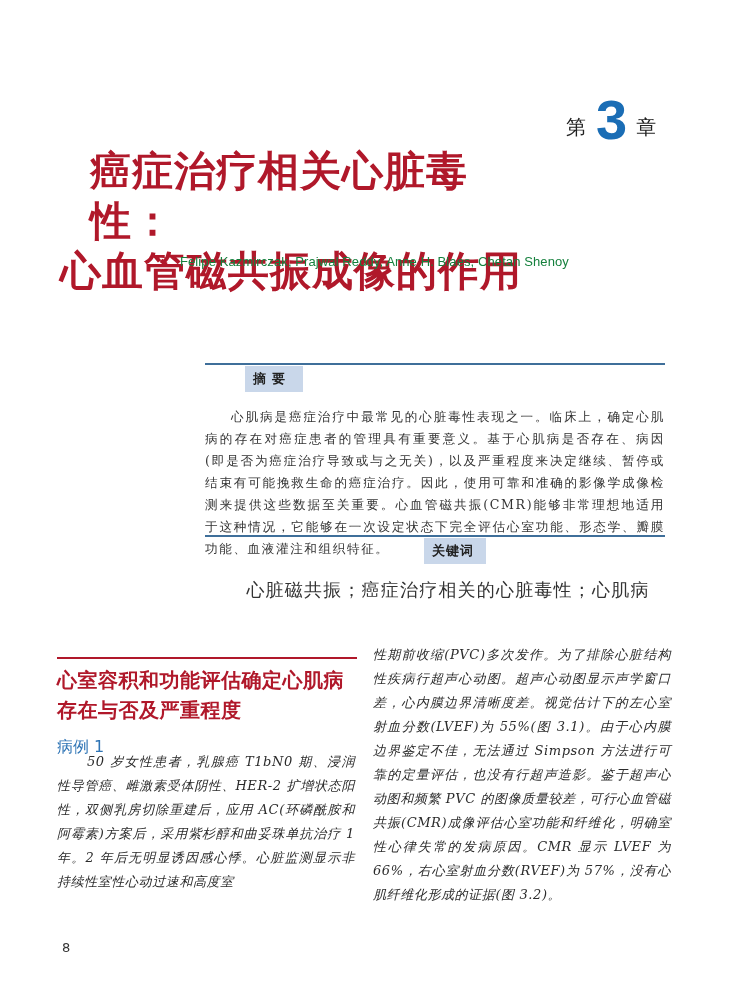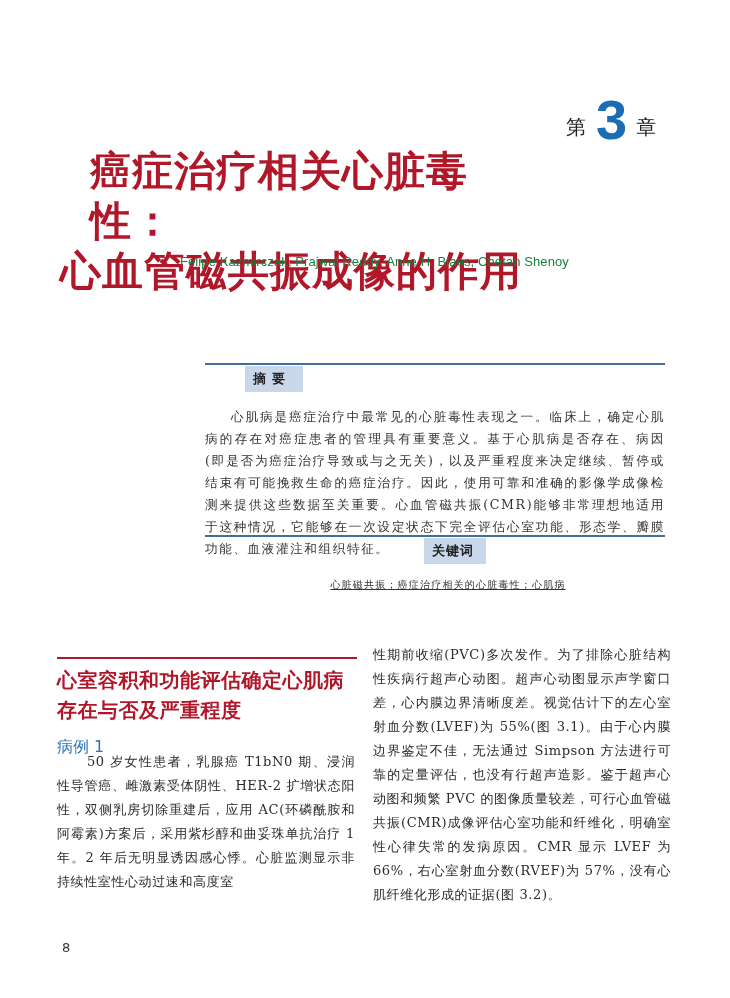--- a/index.html
+++ b/index.html
@@ -34,37 +34,37 @@
     font-family: "DejaVu Sans", sans-serif; font-weight: bold; font-size: 13px;
     padding: 4px 12px 4px 8px; letter-spacing: 6px; margin-top: 1px; margin-left: 40px;
   }
   .box .tag.kw { letter-spacing: 1px; }
   .abstract-text {
     font-size: 12.6px; line-height: 22px; color: #333; margin: 14px 0 0 0;
     text-indent: 26px; letter-spacing: 1.6px; text-align: justify;
     font-family: "DejaVu Serif", serif;
   }
   .kw-text {
-    font-size: 10px; color: #333; margin: 14px 0 0 26px; letter-spacing: 1.2px; text-decoration: underline;
+    font-size: 18px; color: #333; margin: 14px 0 0 26px; letter-spacing: 1.2px;
   }
   .sec-rule {
     position: absolute; left: 57px; top: 657px; width: 300px; height: 2px; background: #b0182a;
   }
   .sec-title {
     position: absolute; left: 57px; top: 665px; width: 305px;
     font-family: "DejaVu Serif", serif; font-weight: bold; color: #b0182a;
     font-size: 20px; line-height: 30px; letter-spacing: 0.5px;
   }
   .case-title {
     position: absolute; left: 57px; top: 737px;
     font-family: "DejaVu Sans", sans-serif; color: #2e74b5; font-size: 16px; text-align: center;
   }
   .col {
     position: absolute; font-size: 13px; line-height: 24px; color: #2b2b2b;
-    text-align: justify; letter-spacing: 0.6px;
+    text-align: justify; letter-spacing: 0.6px; font-style: italic;
   }
   .col-left { left: 57px; top: 750px; width: 298px; text-indent: 30px; }
   .col-right { left: 373px; top: 643px; width: 298px; }
   .page-num {
     position: absolute; left: 62px; top: 940px; font-family: "DejaVu Sans", sans-serif;
     font-size: 13px; color: #333;
   }
 </style>
 </head>
 <body>

